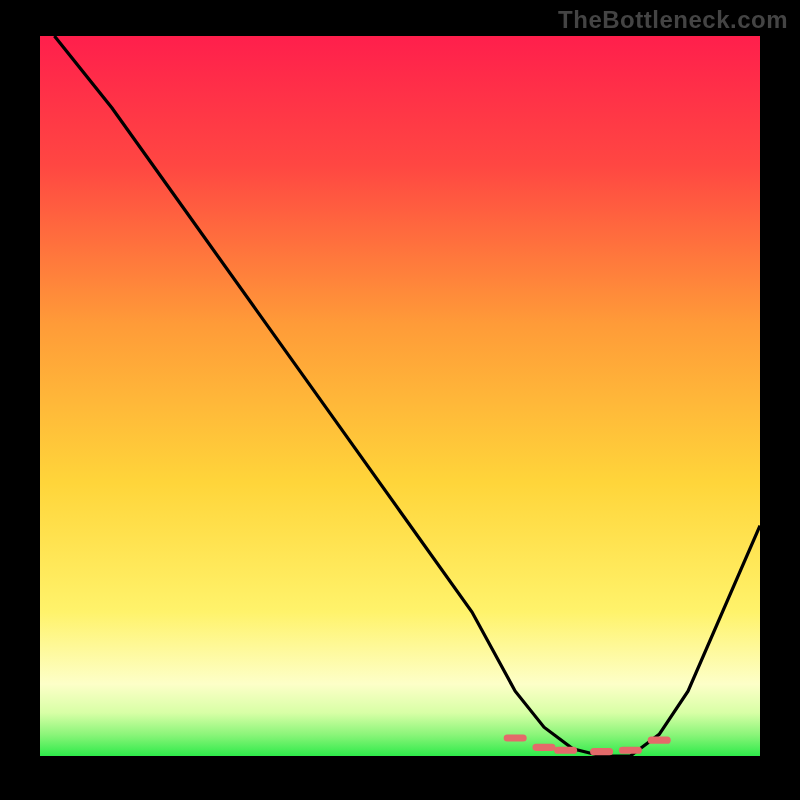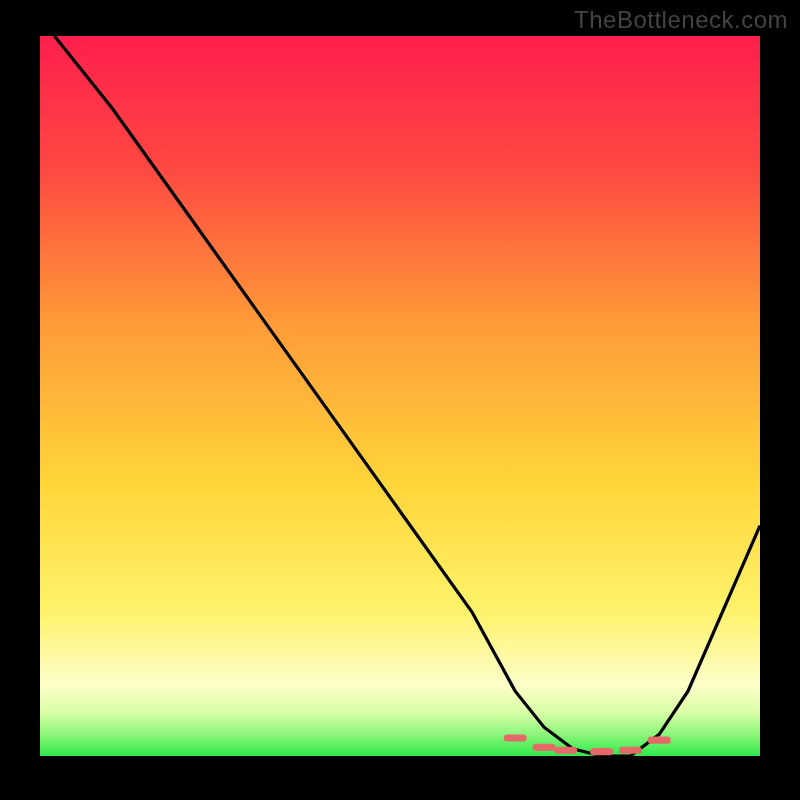--- a/index.html
+++ b/index.html
@@ -16,21 +16,21 @@
     height: 800px;
     background: #000;
     position: relative;
   }
   .watermark {
     position: absolute;
     top: 6px;
     right: 12px;
     color: #444;
     font-size: 24px;
-    font-weight: 400;
+    font-weight: 700;
     letter-spacing: 0.5px;
     z-index: 10;
   }
   .plot {
     position: absolute;
     left: 40px;
     top: 36px;
     width: 720px;
     height: 720px;
   }

